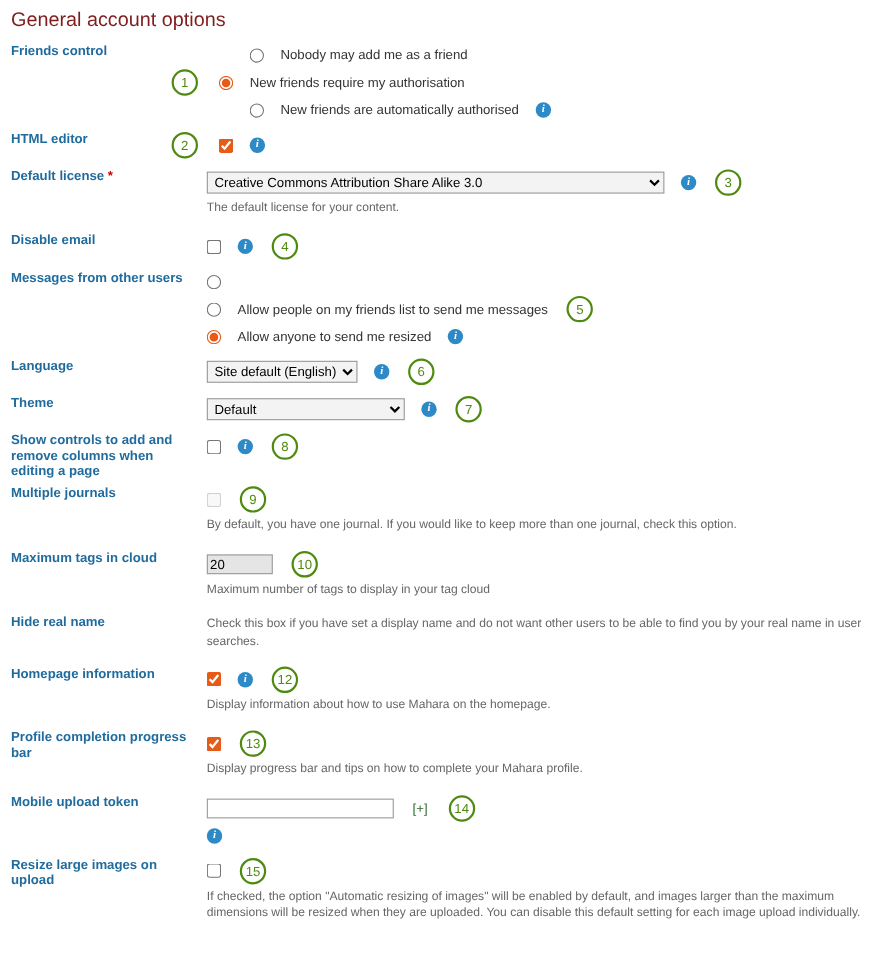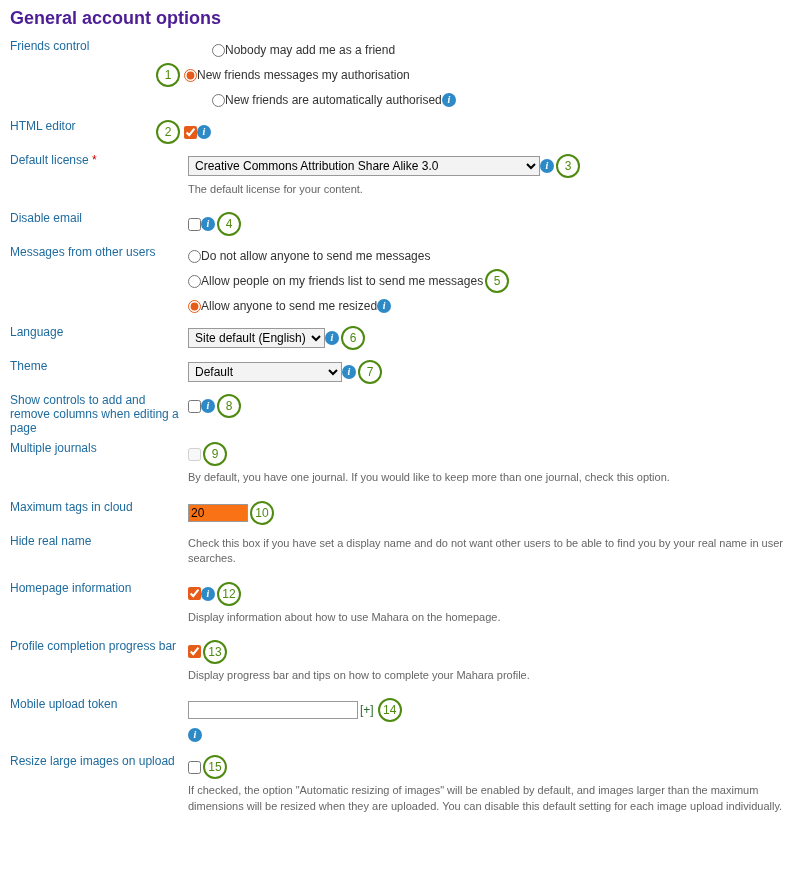--- a/index.html
+++ b/index.html
@@ -6,47 +6,47 @@
   body {
     font-family: Arial, Helvetica, sans-serif;
     font-size: 12px;
     color: #333;
     margin: 0;
     padding: 8px 10px;
     width: 800px;
     background: #fff;
   }
   h2.section-heading {
-    color: #4c1d95;
+    color: #7f1d1d;
     font-size: 18px;
-    font-weight: bold;
+    font-weight: normal;
     margin: 0 0 8px 0;
   }
   .form-row {
     display: flex;
     align-items: flex-start;
     margin: 4px 0;
   }
   .label-col {
     width: 170px;
     flex-shrink: 0;
     color: #1f6b9e;
-    font-weight: normal;
+    font-weight: bold;
     font-size: 12px;
     padding-top: 2px;
   }
   .field-col {
     flex: 1;
     padding-left: 8px;
   }
   .req { color: #c00; }
   .radio-line, .check-line {
     display: flex;
     align-items: center;
-    gap: 0;
+    gap: 15px;
     margin: 3px 0;
     min-height: 20px;
   }
   .radio-line label, .check-line label {
     color: #333;
   }
   .help-text {
     color: #666;
     font-size: 11px;
     margin: 4px 0 8px 0;
@@ -86,22 +86,22 @@
   .marker.left {
     margin-left: -32px;
     margin-right: 4px;
   }
   select, input[type=text] {
     font-size: 12px;
     padding: 1px 2px;
     border: 1px solid #999;
     background: #f3f3f3;
   }
-  select.wide { width: 352px; }
-  input.small { width: 60px; background: #f97316; }
+  select.wide { width: 416px; }
+  input.small { width: 60px; background: #e5e5e5; }
   input.med { width: 170px; background: #fff; }
   input[type=checkbox], input[type=radio] {
     margin: 0;
   }
   input[type=checkbox].checked-orange {
     accent-color: #e55b17;
   }
   input[type=radio] {
     accent-color: #e55b17;
   }
@@ -121,21 +121,21 @@
   <div class="label-col">Friends control</div>
   <div class="field-col">
     <div class="radio-line">
       <span style="width:24px;display:inline-block"></span>
       <input type="radio" name="friends" style="">
       <label>Nobody may add me as a friend</label>
     </div>
     <div class="radio-line">
       <span class="marker left">1</span>
       <input type="radio" name="friends" checked="" style="">
-      <label>New friends messages my authorisation</label>
+      <label>New friends require my authorisation</label>
     </div>
     <div class="radio-line">
       <span style="width:24px;display:inline-block"></span>
       <input type="radio" name="friends" style="">
       <label>New friends are automatically authorised</label>
       <span class="info-icon">i</span>
     </div>
   </div>
 </div>
 
@@ -176,21 +176,20 @@
       <span class="marker">4</span>
     </div>
   </div>
 </div>
 
 <div class="form-row">
   <div class="label-col">Messages from other users</div>
   <div class="field-col">
     <div class="radio-line">
       <input type="radio" name="msgs" style="">
-      <label>Do not allow anyone to send me messages</label>
     </div>
     <div class="radio-line">
       <input type="radio" name="msgs" style="">
       <label>Allow people on my friends list to send me messages</label>
       <span class="marker">5</span>
     </div>
     <div class="radio-line">
       <input type="radio" name="msgs" checked="" style="">
       <label>Allow anyone to send me resized</label>
       <span class="info-icon">i</span>
@@ -208,21 +207,21 @@
       <span class="info-icon">i</span>
       <span class="marker">6</span>
     </div>
   </div>
 </div>
 
 <div class="form-row">
   <div class="label-col">Theme</div>
   <div class="field-col">
     <div class="check-line">
-      <select style="width:154px">
+      <select style="width:180px">
         <option>Default</option>
       </select>
       <span class="info-icon">i</span>
       <span class="marker">7</span>
     </div>
   </div>
 </div>
 
 <div class="form-row">
   <div class="label-col">Show controls to add and remove columns when editing a page</div>
@@ -246,20 +245,21 @@
   </div>
 </div>
 
 <div class="form-row">
   <div class="label-col">Maximum tags in cloud</div>
   <div class="field-col">
     <div class="check-line">
       <input type="text" class="small" value="20" style="">
       <span class="marker">10</span>
     </div>
+    <div class="help-text">Maximum number of tags to display in your tag cloud</div>
   </div>
 </div>
 
 <div class="form-row">
   <div class="label-col">Hide real name</div>
   <div class="field-col">
     <div class="help-text">Check this box if you have set a display name and do not want other users to be able to find you by your real name in user searches.</div>
   </div>
 </div>
 

